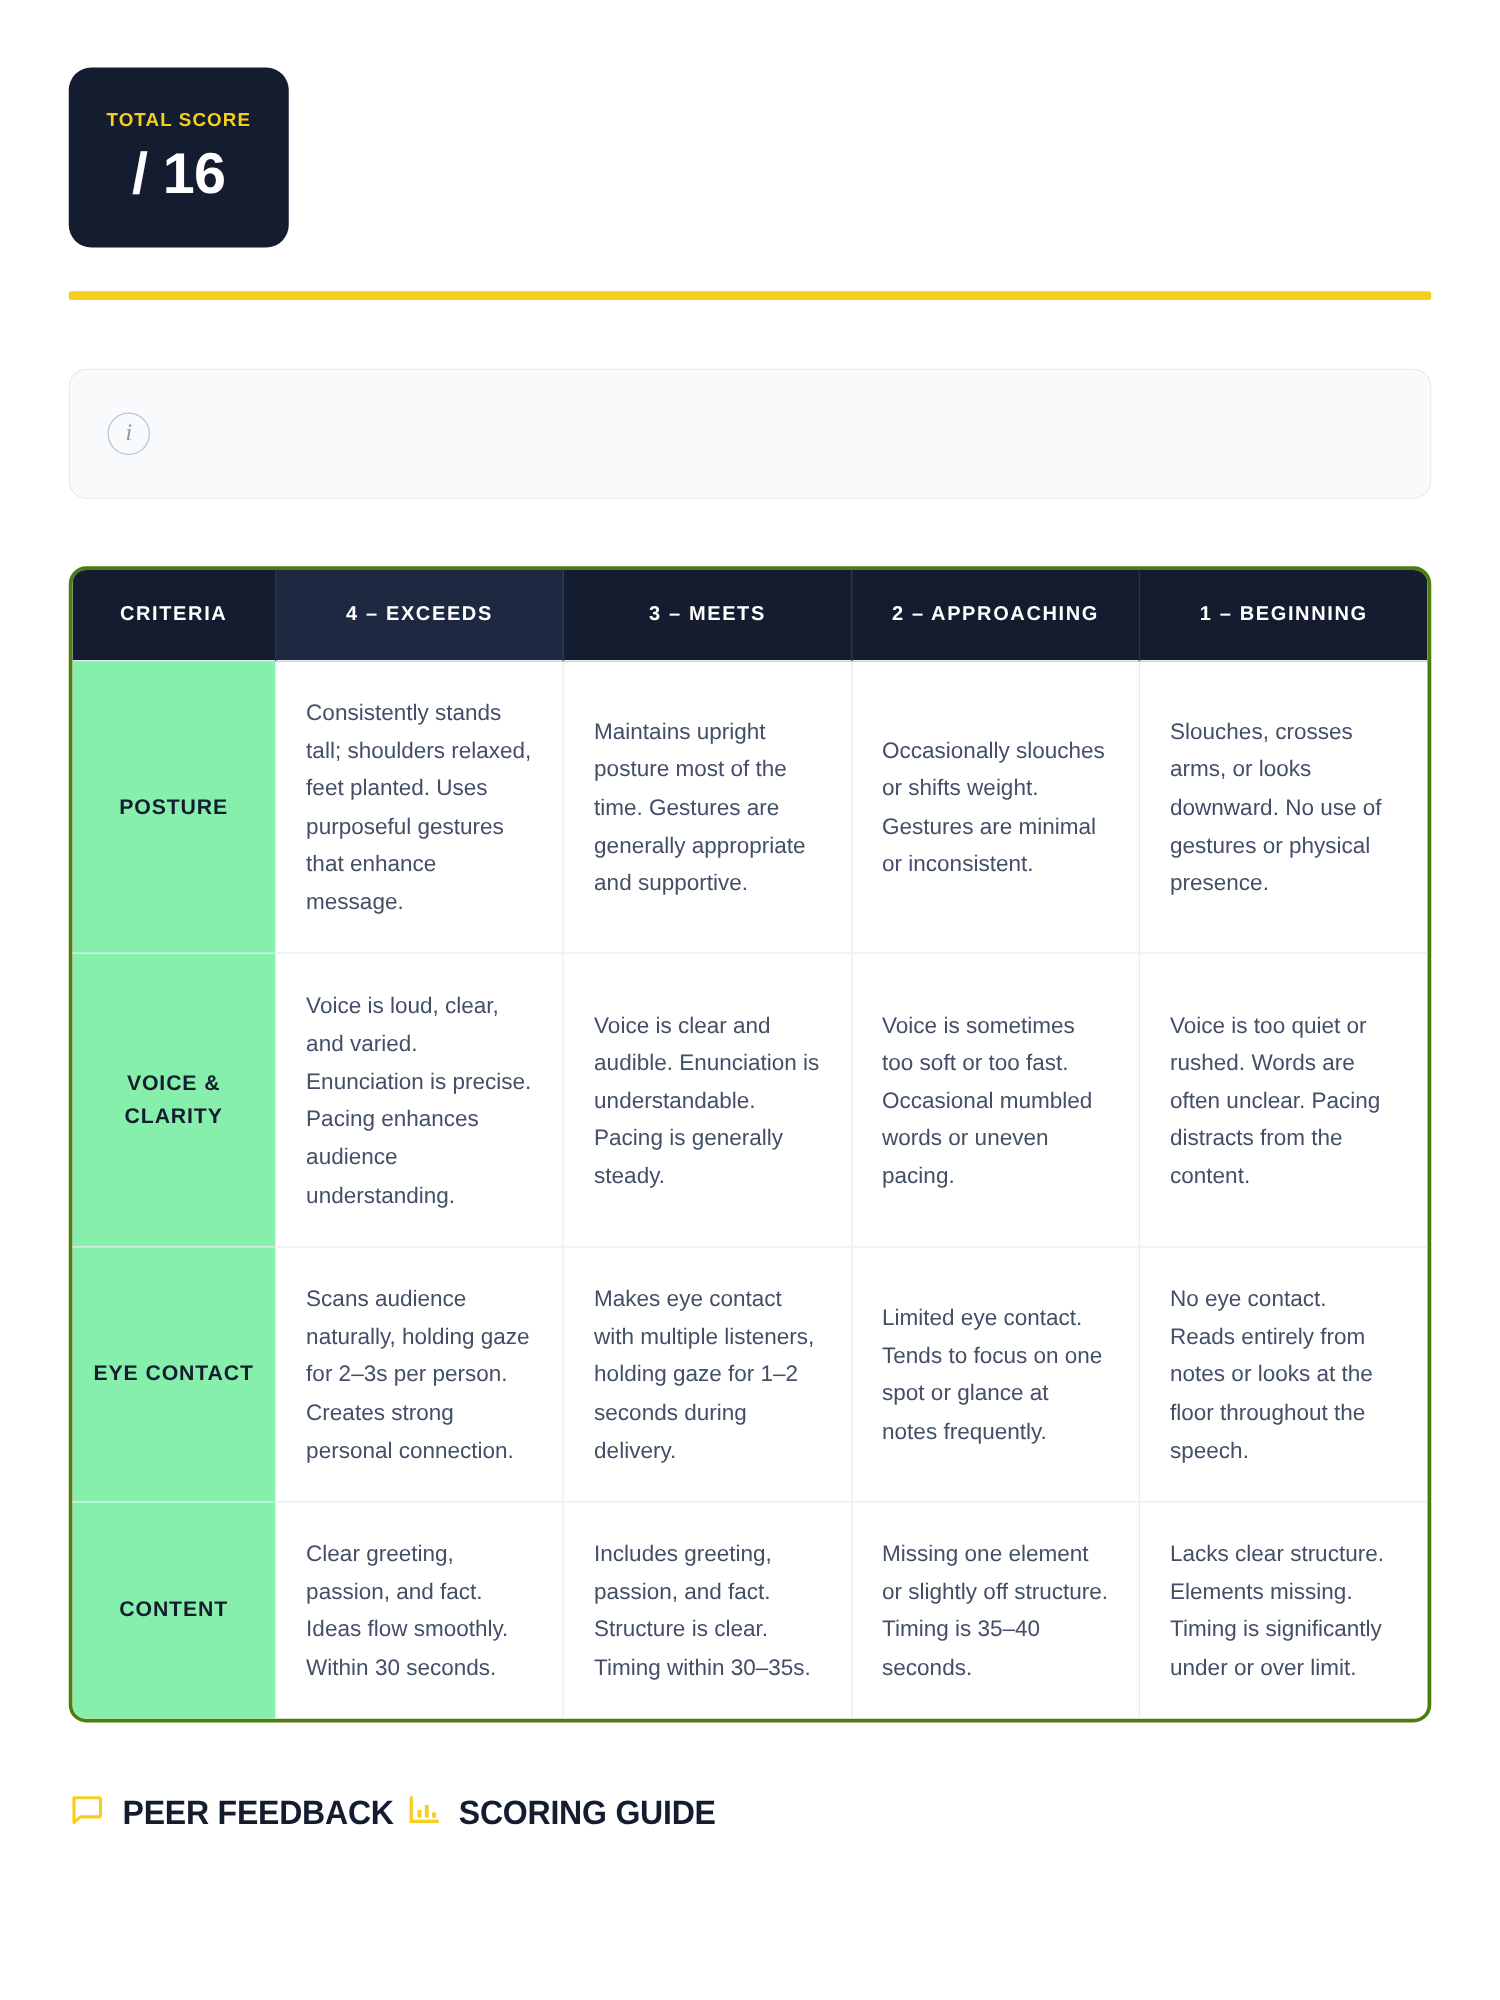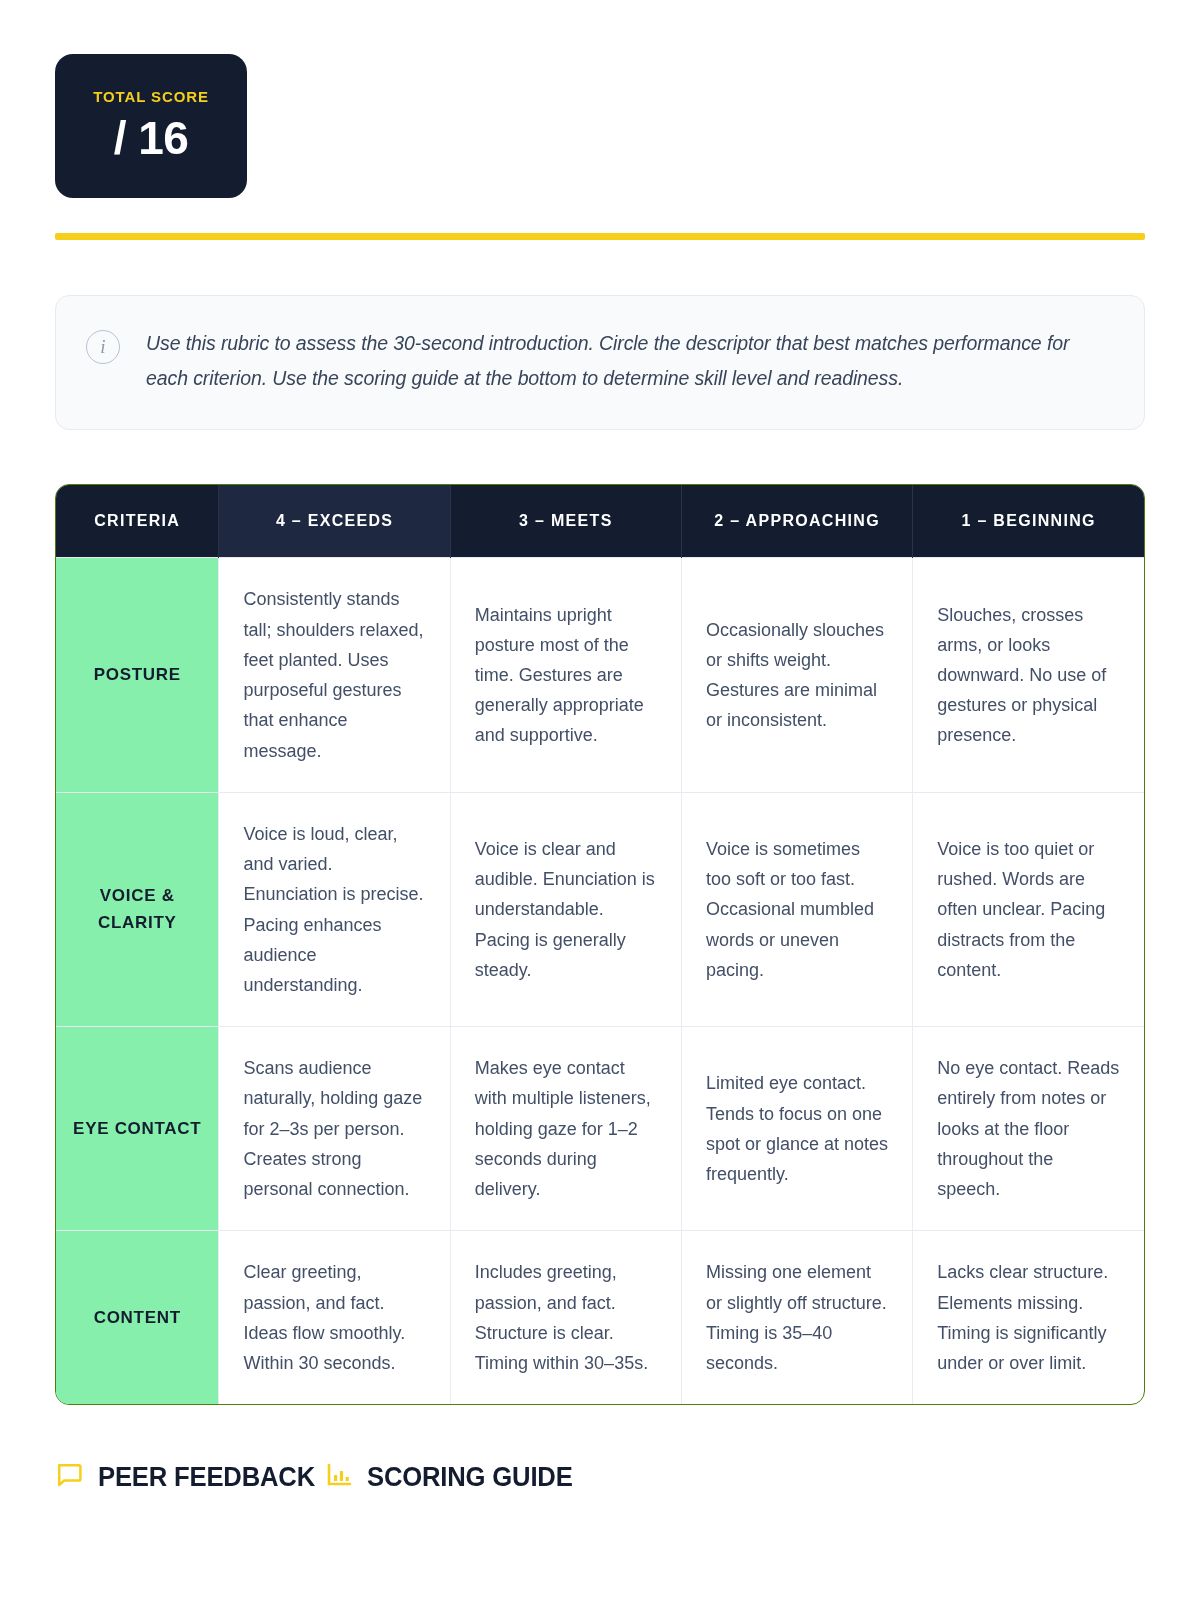--- a/index.html
+++ b/index.html
@@ -45,21 +45,21 @@
     font-size: 22px;
     font-weight: 700;
     font-style: italic;
     letter-spacing: 0.6px;
     color: #7d8aa3;
     transform: scaleX(0.98);
     transform-origin: left center;
   }
 
   .score-badge {
-    width: 192px;
+    width: 176px;
     height: 144px;
     background: #141d2f;
     border-radius: 18px;
     display: flex;
     flex-direction: column;
     align-items: center;
     justify-content: center;
     flex: none;
     margin-top: -8px;
   }
@@ -118,21 +118,21 @@
     font-size: 19.5px;
     font-style: italic;
     line-height: 1.78;
     color: #384459;
     letter-spacing: -0.1px;
   }
 
   
   .rubric {
     margin-top: 54px;
-    border: 1px solid #4d7c0f;
+    border: 3px solid #4d7c0f;
     border-radius: 14px;
     overflow: hidden;
     background: #ffffff;
   }
 
   .rubric table {
     width: 100%;
     border-collapse: collapse;
     table-layout: fixed;
   }
@@ -209,21 +209,20 @@
     <div class="score-badge">
       <div class="score-label">TOTAL SCORE</div>
       <div class="score-value">/ 16</div>
     </div>
   </div>
 
   <div class="accent-rule"></div>
 
   <div class="info-box">
     <div class="info-icon">i</div>
-    <div class="info-text">Use this rubric to assess the 30-second introduction. Circle the descriptor that best matches performance for each criterion. Use the scoring guide at the bottom to determine skill level and readiness.</div>
   </div>
 
   <div class="rubric">
     <table>
       <colgroup>
         <col class="col-criteria">
         <col class="col-level">
         <col class="col-level">
         <col class="col-level">
         <col class="col-level">

